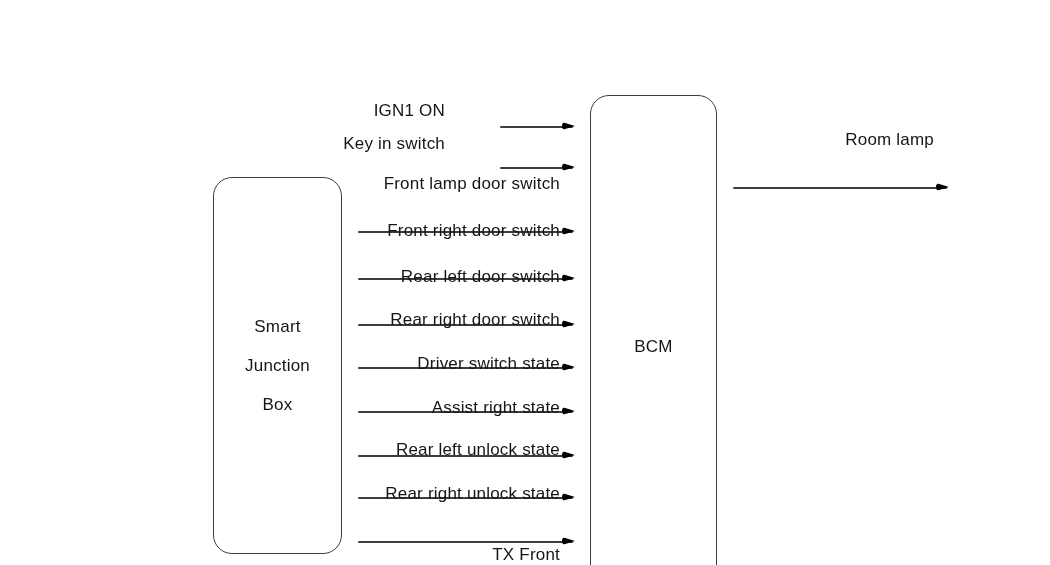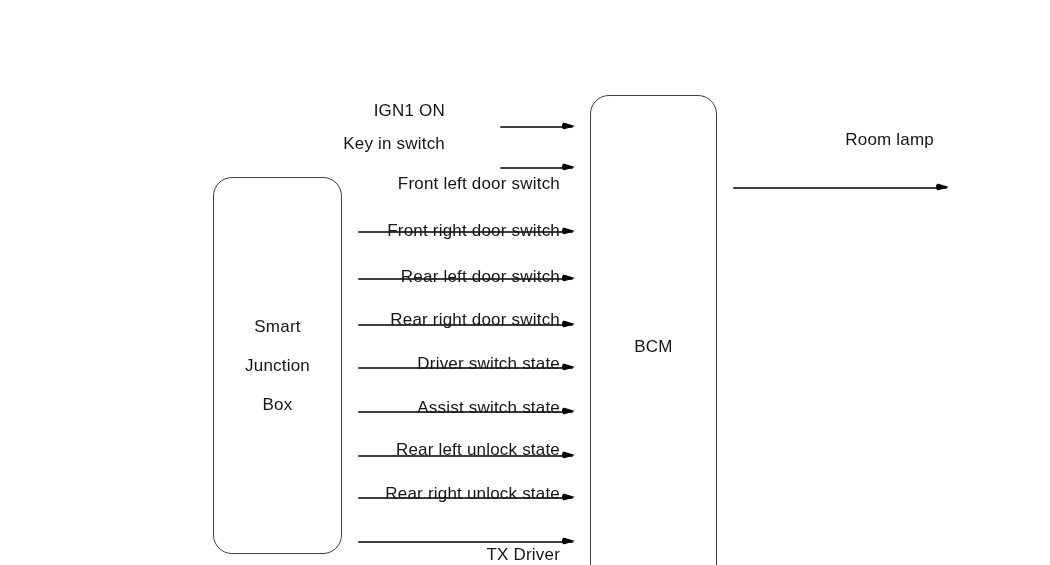--- a/index.html
+++ b/index.html
@@ -79,21 +79,21 @@
       <div>Junction</div>
       <div>Box</div>
     </div>
   </div>
 
   <div class="box box-bcm">
     <div class="box-label">BCM</div>
   </div>
 
   <div class="connector" style="left: 278px; top: 152px; width: 248px;">
-    <div class="c-label">Front left door switch</div>
+    <div class="c-label">Front lamp door switch</div>
     <div class="c-line"></div>
     <div class="c-arrow"></div>
   </div>
 
   <div class="connector" style="left: 278px; top: 199px; width: 248px;">
     <div class="c-label">Front right door switch</div>
     <div class="c-line"></div>
     <div class="c-arrow"></div>
   </div>
 
@@ -109,39 +109,39 @@
     <div class="c-arrow"></div>
   </div>
 
   <div class="connector" style="left: 278px; top: 332px; width: 248px;">
     <div class="c-label">Driver switch state</div>
     <div class="c-line"></div>
     <div class="c-arrow"></div>
   </div>
 
   <div class="connector" style="left: 278px; top: 376px; width: 248px;">
-    <div class="c-label">Assist switch state</div>
+    <div class="c-label">Assist right state</div>
     <div class="c-line"></div>
     <div class="c-arrow"></div>
   </div>
 
   <div class="connector" style="left: 278px; top: 418px; width: 248px;">
     <div class="c-label">Rear left unlock state</div>
     <div class="c-line"></div>
     <div class="c-arrow"></div>
   </div>
 
   <div class="connector" style="left: 278px; top: 462px; width: 248px;">
     <div class="c-label">Rear right unlock state</div>
     <div class="c-line"></div>
     <div class="c-arrow"></div>
   </div>
 
   <div class="connector" style="left: 285px; top: 523px; width: 241px;">
-    <div class="c-label">TX Driver</div>
+    <div class="c-label">TX Front</div>
     <div class="c-line"></div>
     <div class="c-arrow"></div>
   </div>
 
   <div class="connector" style="left: 653px; top: 108px; width: 247px;">
     <div class="c-label">Room lamp</div>
     <div class="c-line"></div>
     <div class="c-arrow"></div>
   </div>
 

